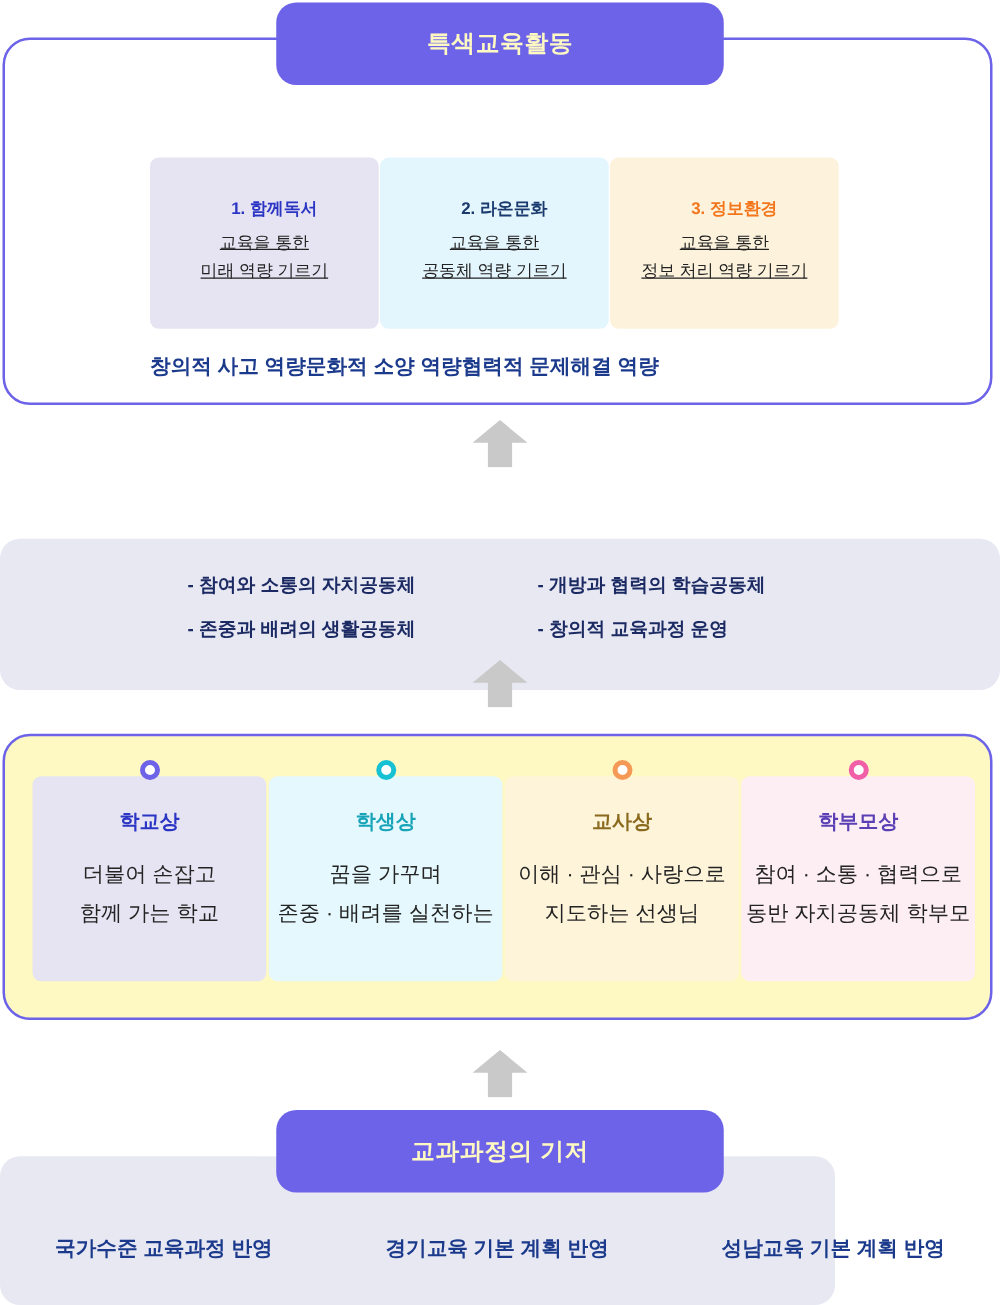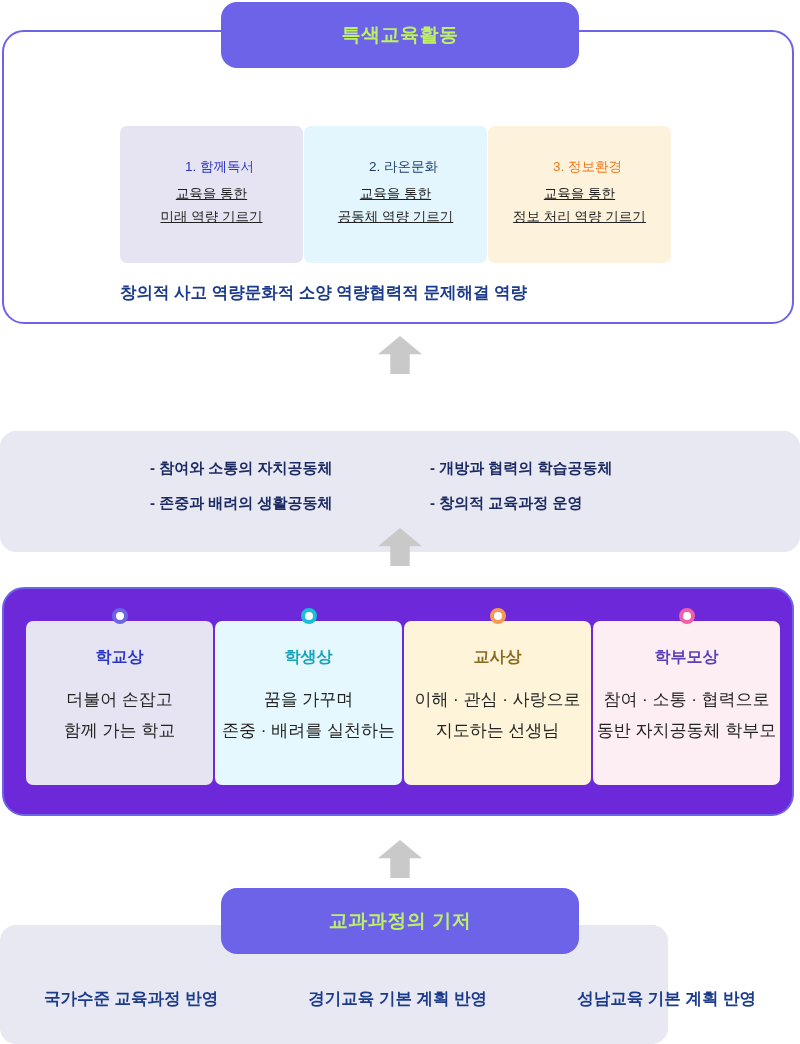--- a/index.html
+++ b/index.html
@@ -14,21 +14,21 @@
     position: relative;
     font-family: "Liberation Sans", "DejaVu Sans", sans-serif;
     -webkit-font-smoothing: antialiased;
     overflow: hidden;
   }
 
   
   .pill {
     position: absolute;
     background: #6c63e8;
-    color: #bef264;
+    color: #fef9c3;
     border-radius: 16px;
     display: flex;
     align-items: center;
     justify-content: center;
     font-weight: bold;
     letter-spacing: 0.5px;
     z-index: 5;
   }
 
   
@@ -63,21 +63,21 @@
     height: 137px;
     border-radius: 7px;
     box-sizing: border-box;
     padding-top: 29px;
     text-align: center;
     font-size: 13.5px;
     color: #222222;
     line-height: 1.75;
   }
   .activity-card .act-title {
-    font-weight: normal;
+    font-weight: bold;
     font-size: 13.5px;
     display: block;
     margin-bottom: 3px;
     margin-left: 16px;
   }
   .activity-card .act-line { display: block; text-decoration: underline; }
   .act-1 { background: #e6e4f2; }
   .act-2 { background: #e4f6fd; }
   .act-3 { background: #fdf3dc; }
   .act-1 .act-title { color: #2b35c4; }
@@ -138,21 +138,21 @@
   
   #roles-panel {
     position: absolute;
     left: 2px;
     top: 587px;
     width: 792px;
     height: 229px;
     box-sizing: border-box;
     border: 2px solid #6c63e8;
     border-radius: 22px;
-    background: #6d28d9;
+    background: #fef9c3;
   }
   #role-cards {
     position: absolute;
     left: 22px;
     top: 32px;
     width: 756px;
     display: flex;
     gap: 2px;
   }
   .role-card {

